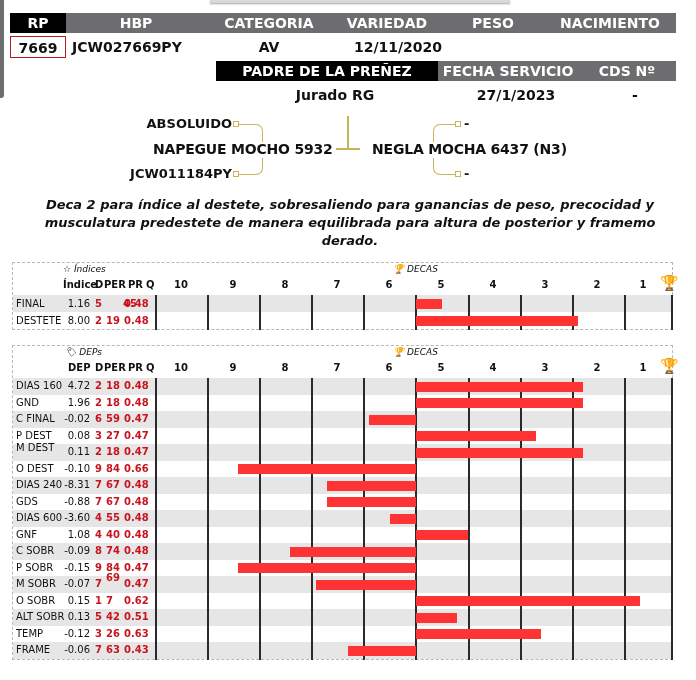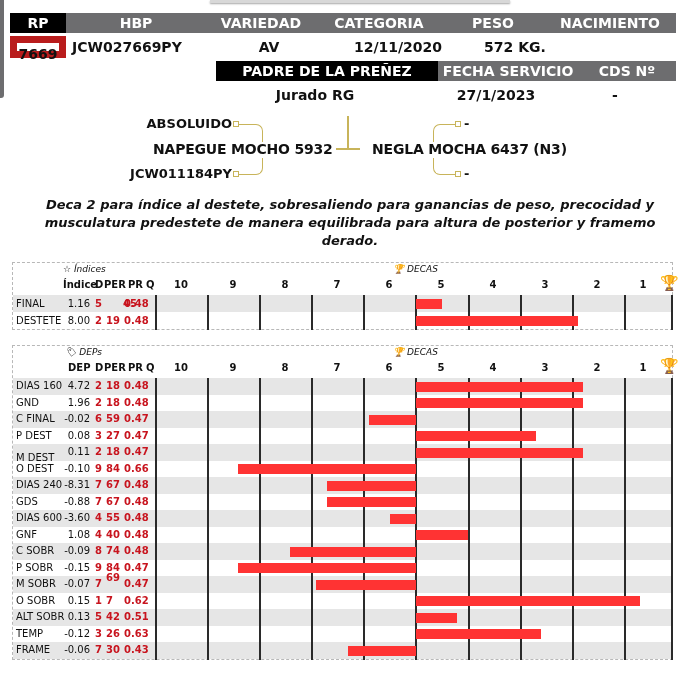--- a/index.html
+++ b/index.html
@@ -6,24 +6,24 @@
   body { width: 696px; height: 680px; background: #ffffff; position: relative; overflow: hidden; font-family: "DejaVu Sans", sans-serif; color: #111; }
   .abs { position: absolute; }
   .frame-left { left: 0; top: 0; width: 4px; height: 98px; background: #6d6d6f; border-radius: 0 0 3px 0; }
   .frame-top { left: 210px; top: 0; width: 300px; height: 3px; background: #d8d8d8; box-shadow: 0 1px 2px rgba(0,0,0,0.35); }
 
   .hdr-row { left: 10px; top: 13px; width: 666px; height: 20px; display: flex; background: #6d6d6f; }
   .hdr-cell { color: #fff; font-weight: bold; font-size: 14px; line-height: 20px; text-align: center; }
   .hdr-cell.black { background: #000; }
   .val-row { left: 10px; top: 36px; width: 666px; height: 22px; display: flex; }
   .val-cell { font-weight: bold; font-size: 14px; line-height: 22px; text-align: center; }
-  .val-cell.boxed { border: 7px solid #b91c1c; }
+  .val-cell.boxed { border: 1px solid #b91c1c; }
 
   .hdr2 { left: 216px; top: 61px; width: 460px; height: 20px; display: flex; background: #6d6d6f; }
-  .val2 { left: 204px; top: 84px; width: 460px; height: 22px; display: flex; justify-content: space-between; }
+  .val2 { left: 224px; top: 84px; width: 460px; height: 22px; display: flex; justify-content: space-between; }
 
   .ped-text { font-weight: bold; font-size: 13px; white-space: nowrap; }
   .ped-bold { font-weight: 900; font-size: 14px; letter-spacing: -0.2px; white-space: nowrap; }
   .gold { border-color: #c8b45a; }
 
   .desc { left: 40px; top: 196px; width: 620px; text-align: center; font-style: italic; font-weight: 900; font-size: 13px; line-height: 18px; }
 
   .tbl { border: 1px dashed #b8b8b8; }
   .row-bg { height: 17px; }
   .row-bg.odd { background: #e6e6e6; }
@@ -38,31 +38,30 @@
 </style>
 </head>
 <body>
 
 <div class="abs frame-left"></div>
 <div class="abs frame-top"></div>
 
 <div class="abs hdr-row">
   <div class="hdr-cell black" style="width:56px">RP</div>
   <div class="hdr-cell" style="width:140px">HBP</div>
+  <div class="hdr-cell" style="width:126px">CATEGORIA</div>
   <div class="hdr-cell" style="width:110px">VARIEDAD</div>
-  <div class="hdr-cell" style="width:126px">CATEGORIA</div>
   <div class="hdr-cell" style="width:102px">PESO</div>
   <div class="hdr-cell" style="width:132px">NACIMIENTO</div>
 </div>
 <div class="abs val-row">
   <div class="val-cell boxed" style="width:56px">7669</div>
   <div class="val-cell" style="width:140px;text-align:left;padding-left:6px">JCW027669PY</div>
   <div class="val-cell" style="width:126px">AV</div>
   <div class="val-cell" style="width:132px">12/11/2020</div>
-  <div class="val-cell" style="width:102px">572 KG.</div>
 </div>
 
 <div class="abs hdr2">
   <div class="hdr-cell black" style="width:222px">PADRE DE LA PREÑEZ</div>
   <div class="hdr-cell" style="width:140px">FECHA SERVICIO</div>
   <div class="hdr-cell" style="width:98px">CDS Nº</div>
 </div>
 <div class="abs val2">
   <div class="val-cell" style="width:222px">Jurado RG</div>
   <div class="val-cell" style="width:140px">27/1/2023</div>
@@ -200,21 +199,21 @@
 <div class="abs red" style="left:95px;top:413px">6</div>
 <div class="abs red" style="left:106px;top:413px">59</div>
 <div class="abs red" style="left:124px;top:413px">0.47</div>
 
 <div class="abs row-lbl" style="left:16px;top:430px">P DEST</div>
 <div class="abs num" style="left:62px;top:430px;width:28px">0.08</div>
 <div class="abs red" style="left:95px;top:430px">3</div>
 <div class="abs red" style="left:106px;top:430px">27</div>
 <div class="abs red" style="left:124px;top:430px">0.47</div>
 
-<div class="abs row-lbl" style="left:16px;top:452px">M DEST</div>
+<div class="abs row-lbl" style="left:16px;top:442px">M DEST</div>
 <div class="abs num" style="left:62px;top:446px;width:28px">0.11</div>
 <div class="abs red" style="left:95px;top:446px">2</div>
 <div class="abs red" style="left:106px;top:446px">18</div>
 <div class="abs red" style="left:124px;top:446px">0.47</div>
 
 <div class="abs row-lbl" style="left:16px;top:463px">O DEST</div>
 <div class="abs num" style="left:62px;top:463px;width:28px">-0.10</div>
 <div class="abs red" style="left:95px;top:463px">9</div>
 <div class="abs red" style="left:106px;top:463px">84</div>
 <div class="abs red" style="left:124px;top:463px">0.66</div>
@@ -275,21 +274,21 @@
 
 <div class="abs row-lbl" style="left:16px;top:628px">TEMP</div>
 <div class="abs num" style="left:62px;top:628px;width:28px">-0.12</div>
 <div class="abs red" style="left:95px;top:628px">3</div>
 <div class="abs red" style="left:106px;top:628px">26</div>
 <div class="abs red" style="left:124px;top:628px">0.63</div>
 
 <div class="abs row-lbl" style="left:16px;top:644px">FRAME</div>
 <div class="abs num" style="left:62px;top:644px;width:28px">-0.06</div>
 <div class="abs red" style="left:95px;top:644px">7</div>
-<div class="abs red" style="left:106px;top:644px">30</div>
+<div class="abs red" style="left:106px;top:644px">63</div>
 <div class="abs red" style="left:124px;top:644px">0.43</div>
 
 <div class="abs gl" style="left:155px;top:378px;height:282px"></div>
 <div class="abs gl" style="left:207px;top:378px;height:282px"></div>
 <div class="abs gl" style="left:259px;top:378px;height:282px"></div>
 <div class="abs gl" style="left:311px;top:378px;height:282px"></div>
 <div class="abs gl" style="left:363px;top:378px;height:282px"></div>
 <div class="abs gl" style="left:415px;top:378px;height:282px"></div>
 <div class="abs gl" style="left:468px;top:378px;height:282px"></div>
 <div class="abs gl" style="left:520px;top:378px;height:282px"></div>

